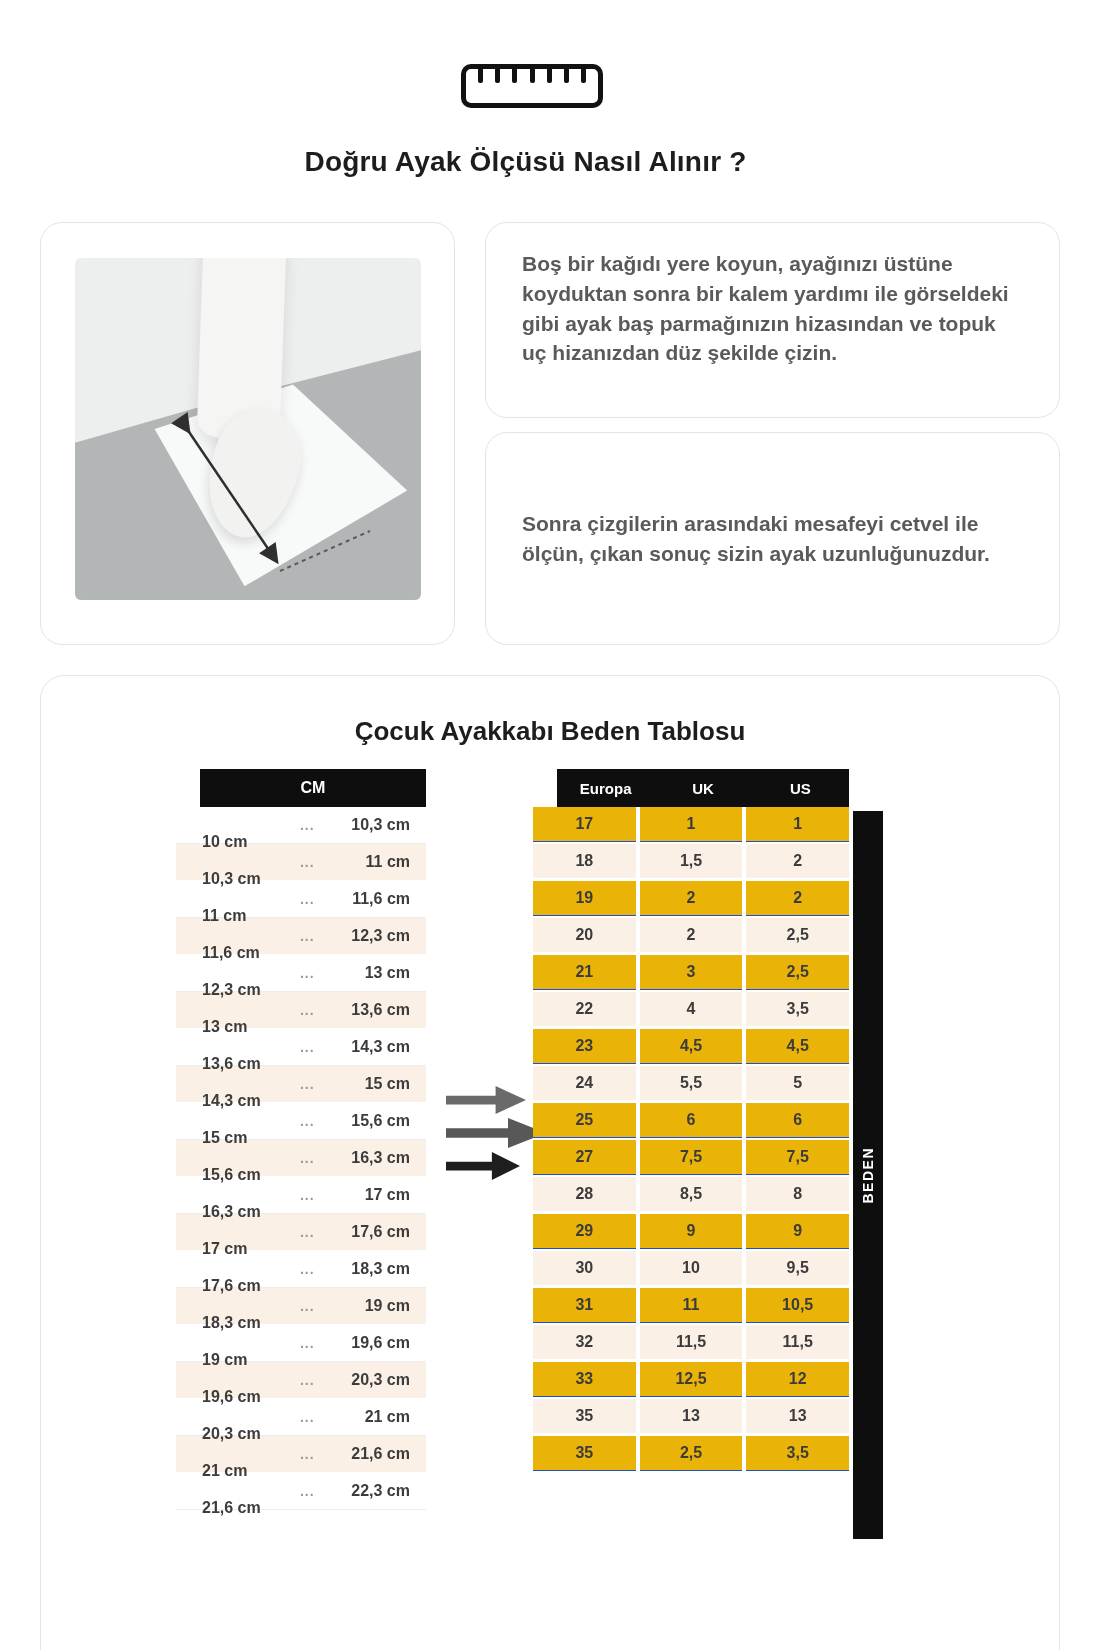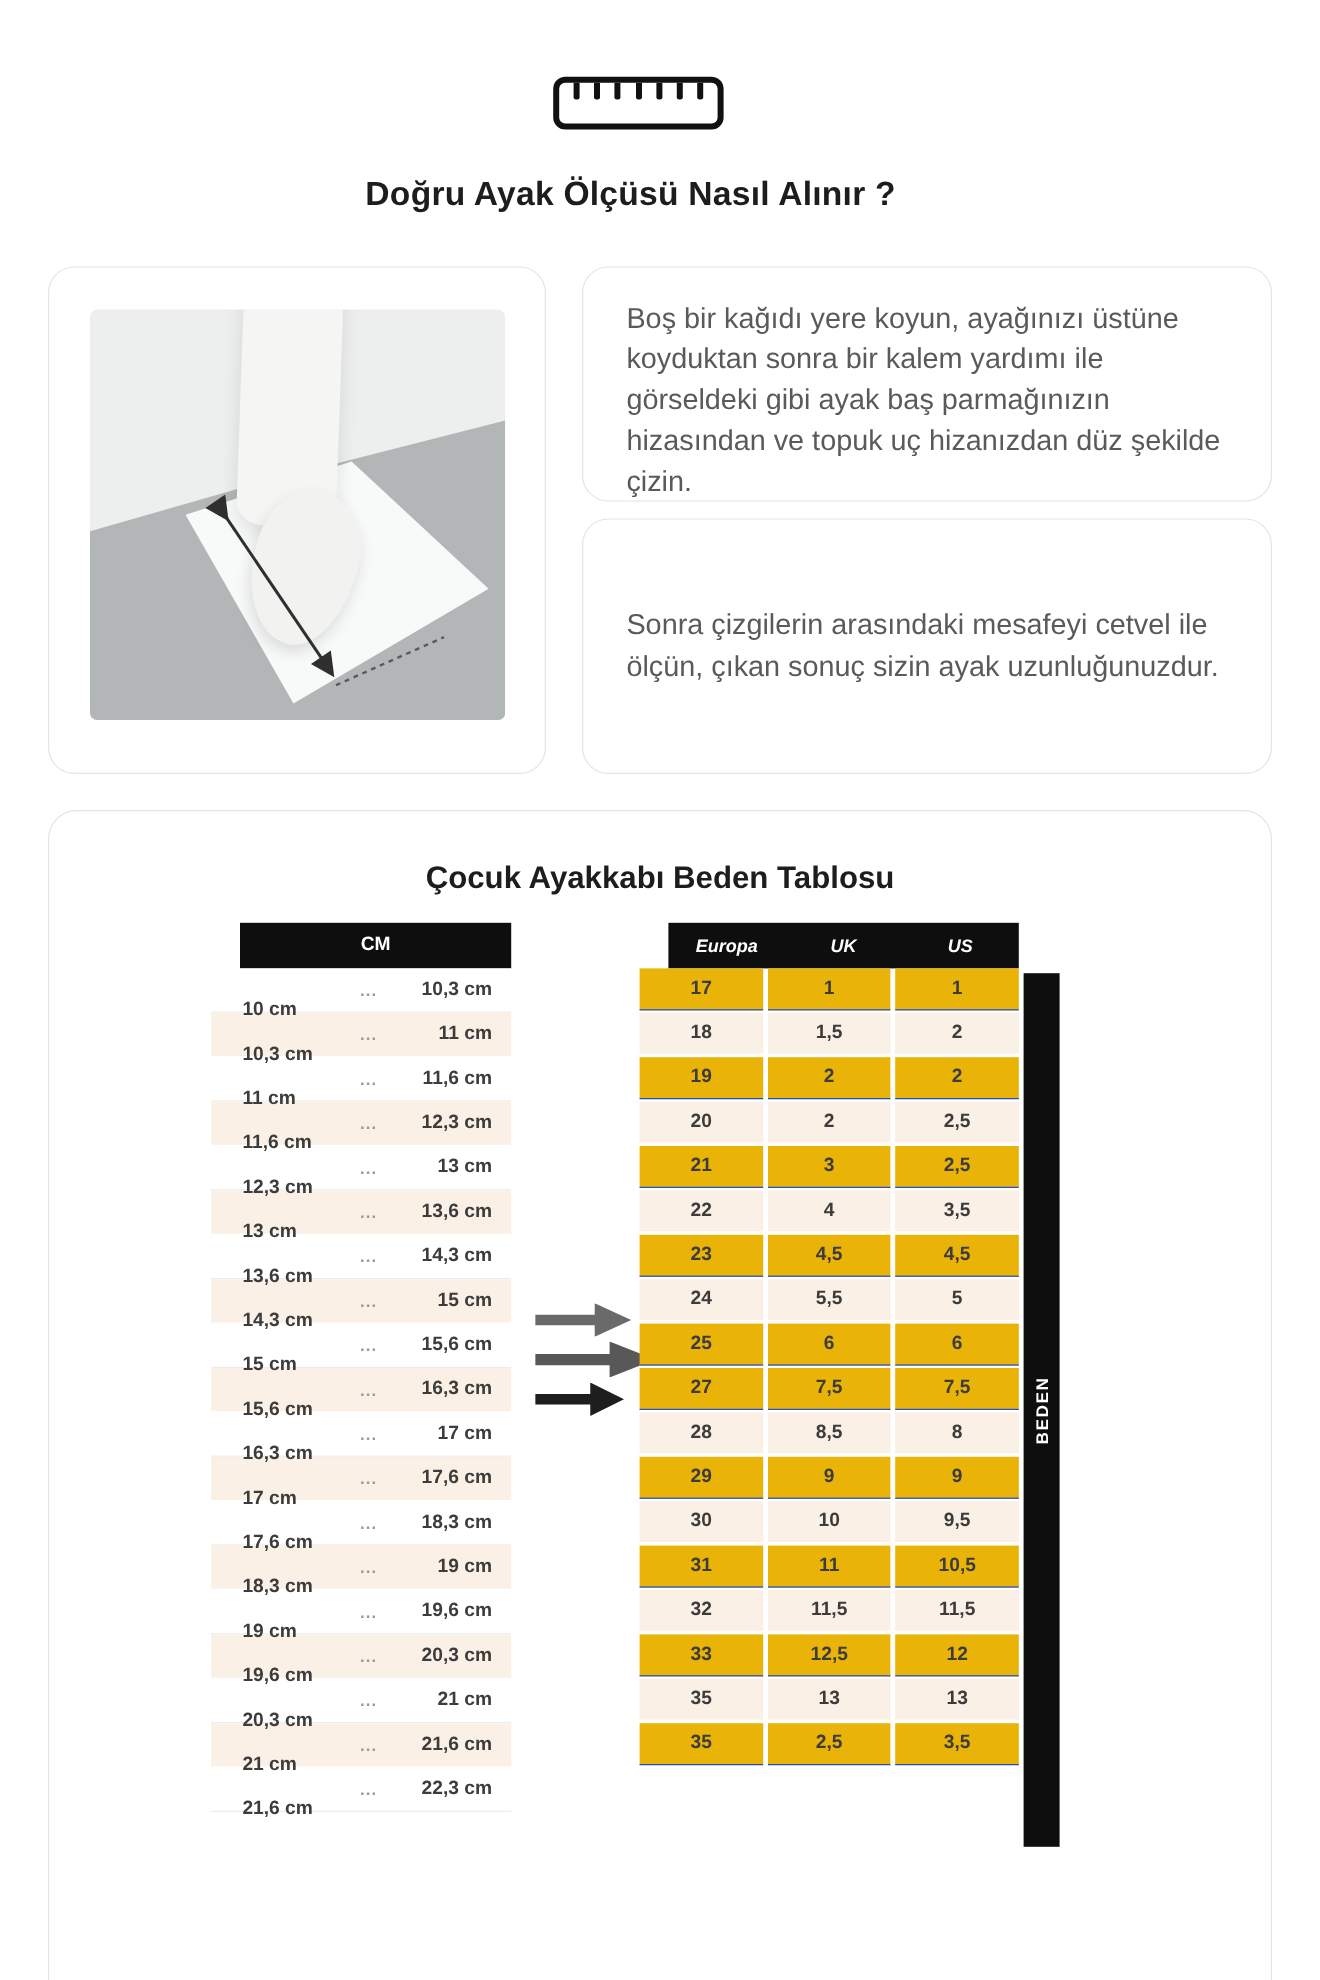--- a/index.html
+++ b/index.html
@@ -26,21 +26,21 @@
   }
 
   
   .card {
     position:absolute; background:#fff;
     border:1px solid #e4e4e4; border-radius:22px; box-sizing:border-box;
   }
   #image-card { left:40px; top:222px; width:415px; height:423px; }
   #step1-card { left:485px; top:222px; width:575px; height:196px; padding:26px 36px; }
   #step2-card { left:485px; top:432px; width:575px; height:213px; padding:26px 36px; display:flex; align-items:center; }
-  .step-text { font-size:24px; line-height:1.42; color:#5a5a5a; }
+  .step-text { font-size:21px; line-height:1.42; color:#5a5a5a;font-weight:bold; }
 
   
   .scene {
     position:absolute; left:34px; top:35px; width:346px; height:342px;
     border-radius:6px; overflow:hidden; background:#edefef;
   }
   .scene .floor {
     position:absolute; inset:0; background:#b3b6b7;
     clip-path:polygon(0 54%, 38% 43%, 100% 27%, 100% 100%, 0 100%);
   }
@@ -71,21 +71,21 @@
 
   .tbl { position:absolute; top:93px; }
   #cm-table   { left:135px; width:250px; }
   #size-table { left:492px; width:316px; }
 
   .tbl-header {
     height:38px; background:#0e0e0e; color:#fff;
     display:flex; align-items:center; font-size:16px; font-weight:700;margin-left:24px;
   }
   #cm-table .tbl-header { justify-content:center; }
-  #size-table .tbl-header .hcell { flex:1; text-align:center; font-size:15px;font-style:italic; }
+  #size-table .tbl-header .hcell { flex:1; text-align:center; font-size:15px; }
 
   .cm-row {
     height:37px; box-sizing:border-box; display:flex; align-items:center;
     font-size:16px; font-weight:600; color:#3c3c3c;
     background:#fff; border-bottom:1px solid #ececec;
   }
   .cm-row.alt { background:#fbf0e5; border-bottom:1px solid #fff; }
   .cm-row .c-from { flex:0 0 45%; padding-left:26px; box-sizing:border-box;margin-top:34px; }
   .cm-row .c-dots { flex:0 0 15%; text-align:center; color:#9a9a9a; font-size:14px; letter-spacing:1px; }
   .cm-row .c-to   { flex:1; text-align:right; padding-right:16px; }

